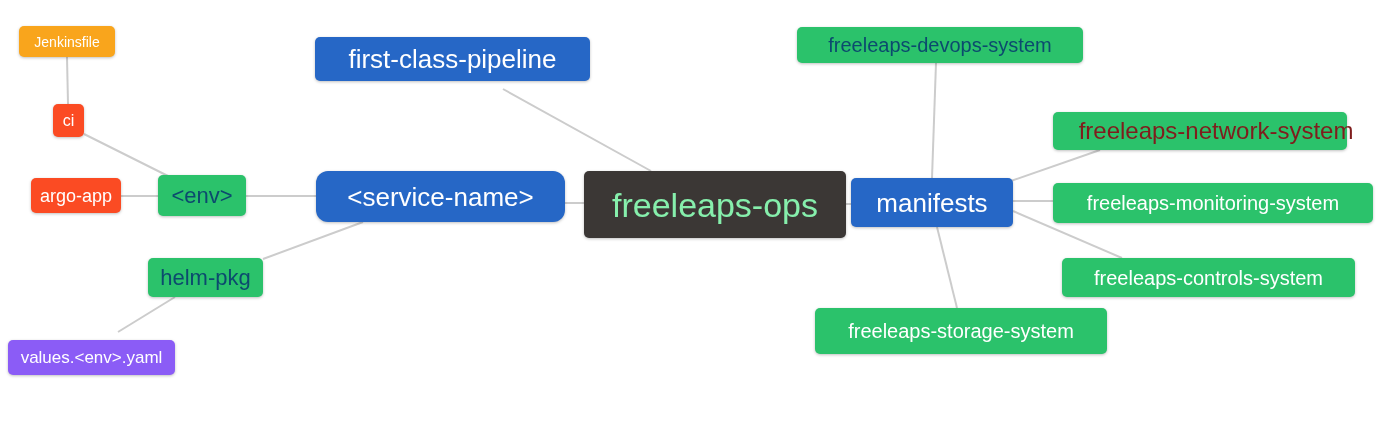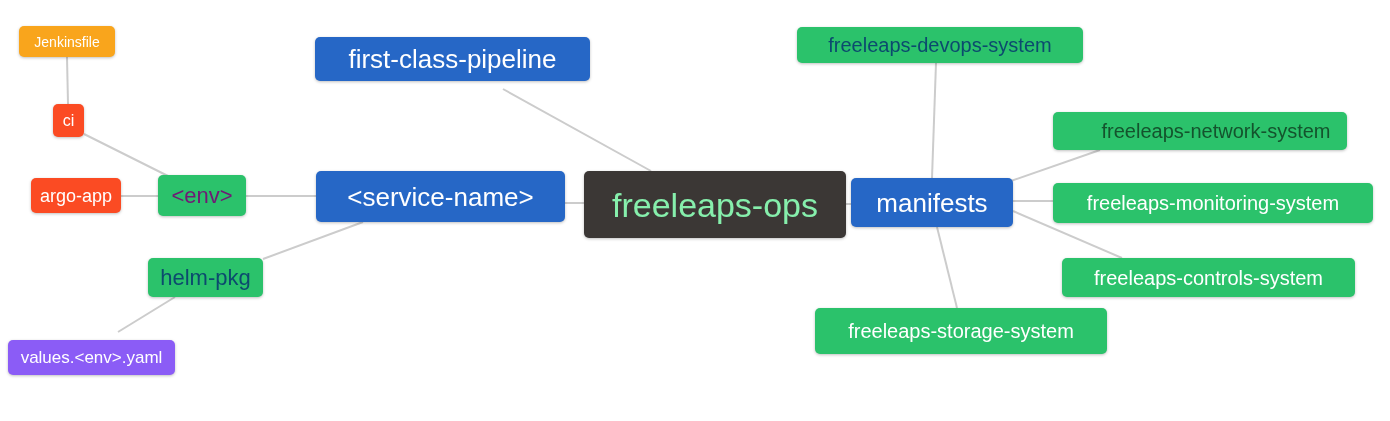--- a/index.html
+++ b/index.html
@@ -54,26 +54,26 @@
       <line x1="936" y1="63" x2="932" y2="178" stroke="#CCCCCC" stroke-width="2"></line>
       <line x1="1008" y1="182" x2="1100" y2="150" stroke="#CCCCCC" stroke-width="2"></line>
       <line x1="1013" y1="201" x2="1053" y2="201" stroke="#CCCCCC" stroke-width="2"></line>
       <line x1="1013" y1="211" x2="1122" y2="258" stroke="#CCCCCC" stroke-width="2"></line>
       <line x1="937" y1="227" x2="957" y2="308" stroke="#CCCCCC" stroke-width="2"></line>
     </svg>
   <div id="node-layer">
       <div class="node" style="left: 19px; top: 26px; width: 96px; height: 31px; font-size: 14px; background: rgb(249, 165, 28); color: rgb(255, 255, 255); text-align: center;">Jenkinsfile</div>
       <div class="node" style="left: 53px; top: 104px; width: 31px; height: 33px; font-size: 16px; background: rgb(251, 75, 35); color: rgb(255, 255, 255);">ci</div>
       <div class="node" style="left: 31px; top: 178px; width: 90px; height: 35px; font-size: 18px; background: rgb(251, 75, 35); color: rgb(255, 255, 255);">argo-app</div>
-      <div class="node" style="left: 158px; top: 175px; width: 88px; height: 41px; font-size: 22px; background: rgb(43, 194, 107); color: #701a75;">&lt;env&gt;</div>
-      <div class="node" style="left: 316px; top: 171px; width: 249px; height: 51px; font-size: 26px; background: rgb(38, 103, 198); color: rgb(255, 255, 255);">&lt;service-name&gt;</div>
+      <div class="node" style="left: 158px; top: 175px; width: 88px; height: 41px; font-size: 22px; background: rgb(43, 194, 107); color: #0c4a6e;">&lt;env&gt;</div>
+      <div class="node" style="left: 316px; top: 171px; width: 249px; height: 51px; font-size: 26px; background: rgb(38, 103, 198); color: rgb(255, 255, 255); border-radius: 12px;">&lt;service-name&gt;</div>
       <div class="node" style="left: 148px; top: 258px; width: 115px; height: 39px; font-size: 22px; background: rgb(43, 194, 107); color: #0c4a6e;">helm-pkg</div>
       <div class="node" style="left: 8px; top: 332px; width: 167px; height: 35px; font-size: 17px; background: #8b5cf6; color: rgb(255, 255, 255); margin-top: 8px;">values.&lt;env&gt;.yaml</div>
       <div class="node" style="left: 315px; top: 37px; width: 275px; height: 44px; font-size: 26px; background: rgb(38, 103, 198); color: rgb(255, 255, 255);">first-class-pipeline</div>
       <div class="node" style="left: 584px; top: 171px; width: 262px; height: 67px; font-size: 34px; background: rgb(59, 55, 53); color: #86efac;">freeleaps-ops</div>
       <div class="node" style="left: 851px; top: 178px; width: 162px; height: 49px; font-size: 26px; background: rgb(38, 103, 198); color: rgb(255, 255, 255);">manifests</div>
       <div class="node" style="left: 797px; top: 27px; width: 286px; height: 36px; font-size: 20px; background: rgb(43, 194, 107); color: #0c4a6e;">freeleaps-devops-system</div>
-      <div class="node" style="left: 1053px; top: 112px; width: 294px; height: 38px; font-size: 20px; background: rgb(43, 194, 107); color: #14532d; padding-left: 32px;">freeleaps-network-system</div>
+      <div class="node" style="left: 1053px; top: 112px; width: 294px; height: 38px; font-size: 24px; background: rgb(43, 194, 107); color: #7f1d1d; padding-left: 32px;">freeleaps-network-system</div>
       <div class="node" style="left: 1053px; top: 183px; width: 320px; height: 40px; font-size: 20px; background: rgb(43, 194, 107); color: rgb(255, 255, 255);">freeleaps-monitoring-system</div>
       <div class="node" style="left: 1062px; top: 258px; width: 293px; height: 39px; font-size: 20px; background: rgb(43, 194, 107); color: rgb(255, 255, 255);">freeleaps-controls-system</div>
       <div class="node" style="left: 815px; top: 308px; width: 292px; height: 46px; font-size: 20px; background: rgb(43, 194, 107); color: rgb(255, 255, 255);">freeleaps-storage-system</div>
     </div>
 </div>
 
 </body></html>

